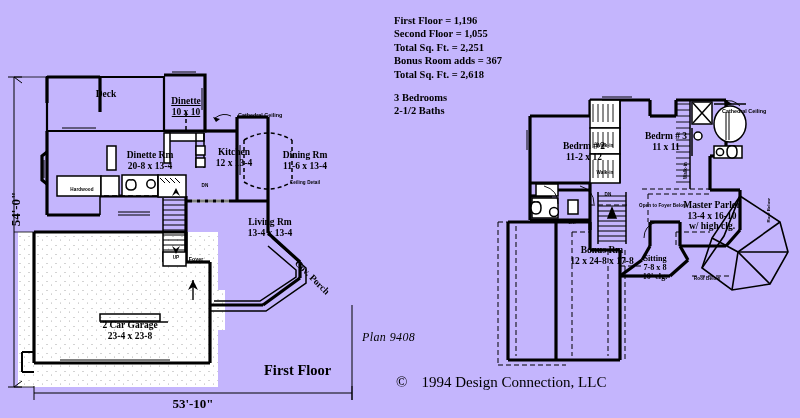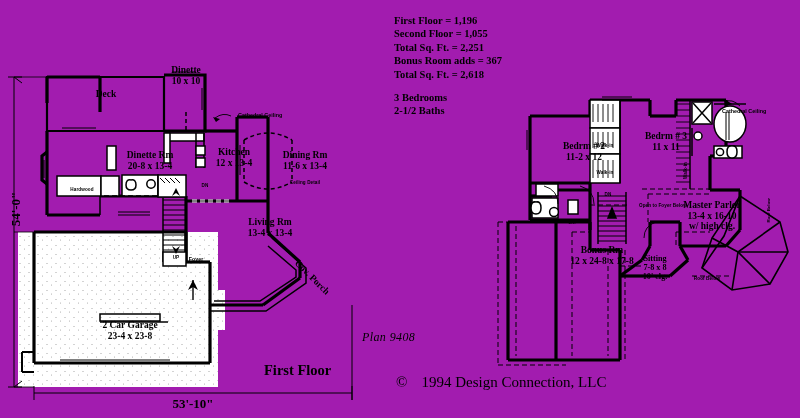--- a/index.html
+++ b/index.html
@@ -4,21 +4,21 @@
 <style>
   html, body {
     margin: 0;
     padding: 0;
     background: #ffffff;
   }
   #page {
     position: relative;
     width: 800px;
     height: 418px;
-    background: #a21caf;
+    background: #c4b5fd;
     overflow: hidden;
     font-family: "Liberation Serif", "DejaVu Serif", serif;
     color: #000000;
   }
   .abs { position: absolute; }
 
   
   .spec-block {
     position: absolute;
     left: 394px;
@@ -337,21 +337,21 @@
 
       <path d="M14,232 L34,232" stroke-width="0.8"></path>
       <path d="M14,387 L34,387" stroke-width="0.8"></path>
     </g>
   </svg>
 
   <div class="room" style="left:106px; top:89px;">
     <span class="nm">Deck</span>
   </div>
 
-  <div class="room" style="left:186px; top:65px;">
+  <div class="room" style="left:186px; top:96px;text-decoration:underline;">
     <span class="nm">Dinette</span>
     <span class="dm">10 x 10</span>
   </div>
 
   <div class="room" style="left:150px; top:150px;">
     <span class="nm">Dinette Rm</span>
     <span class="dm">20-8 x 13-4</span>
   </div>
 
   <div class="room" style="left:234px; top:147px;">

